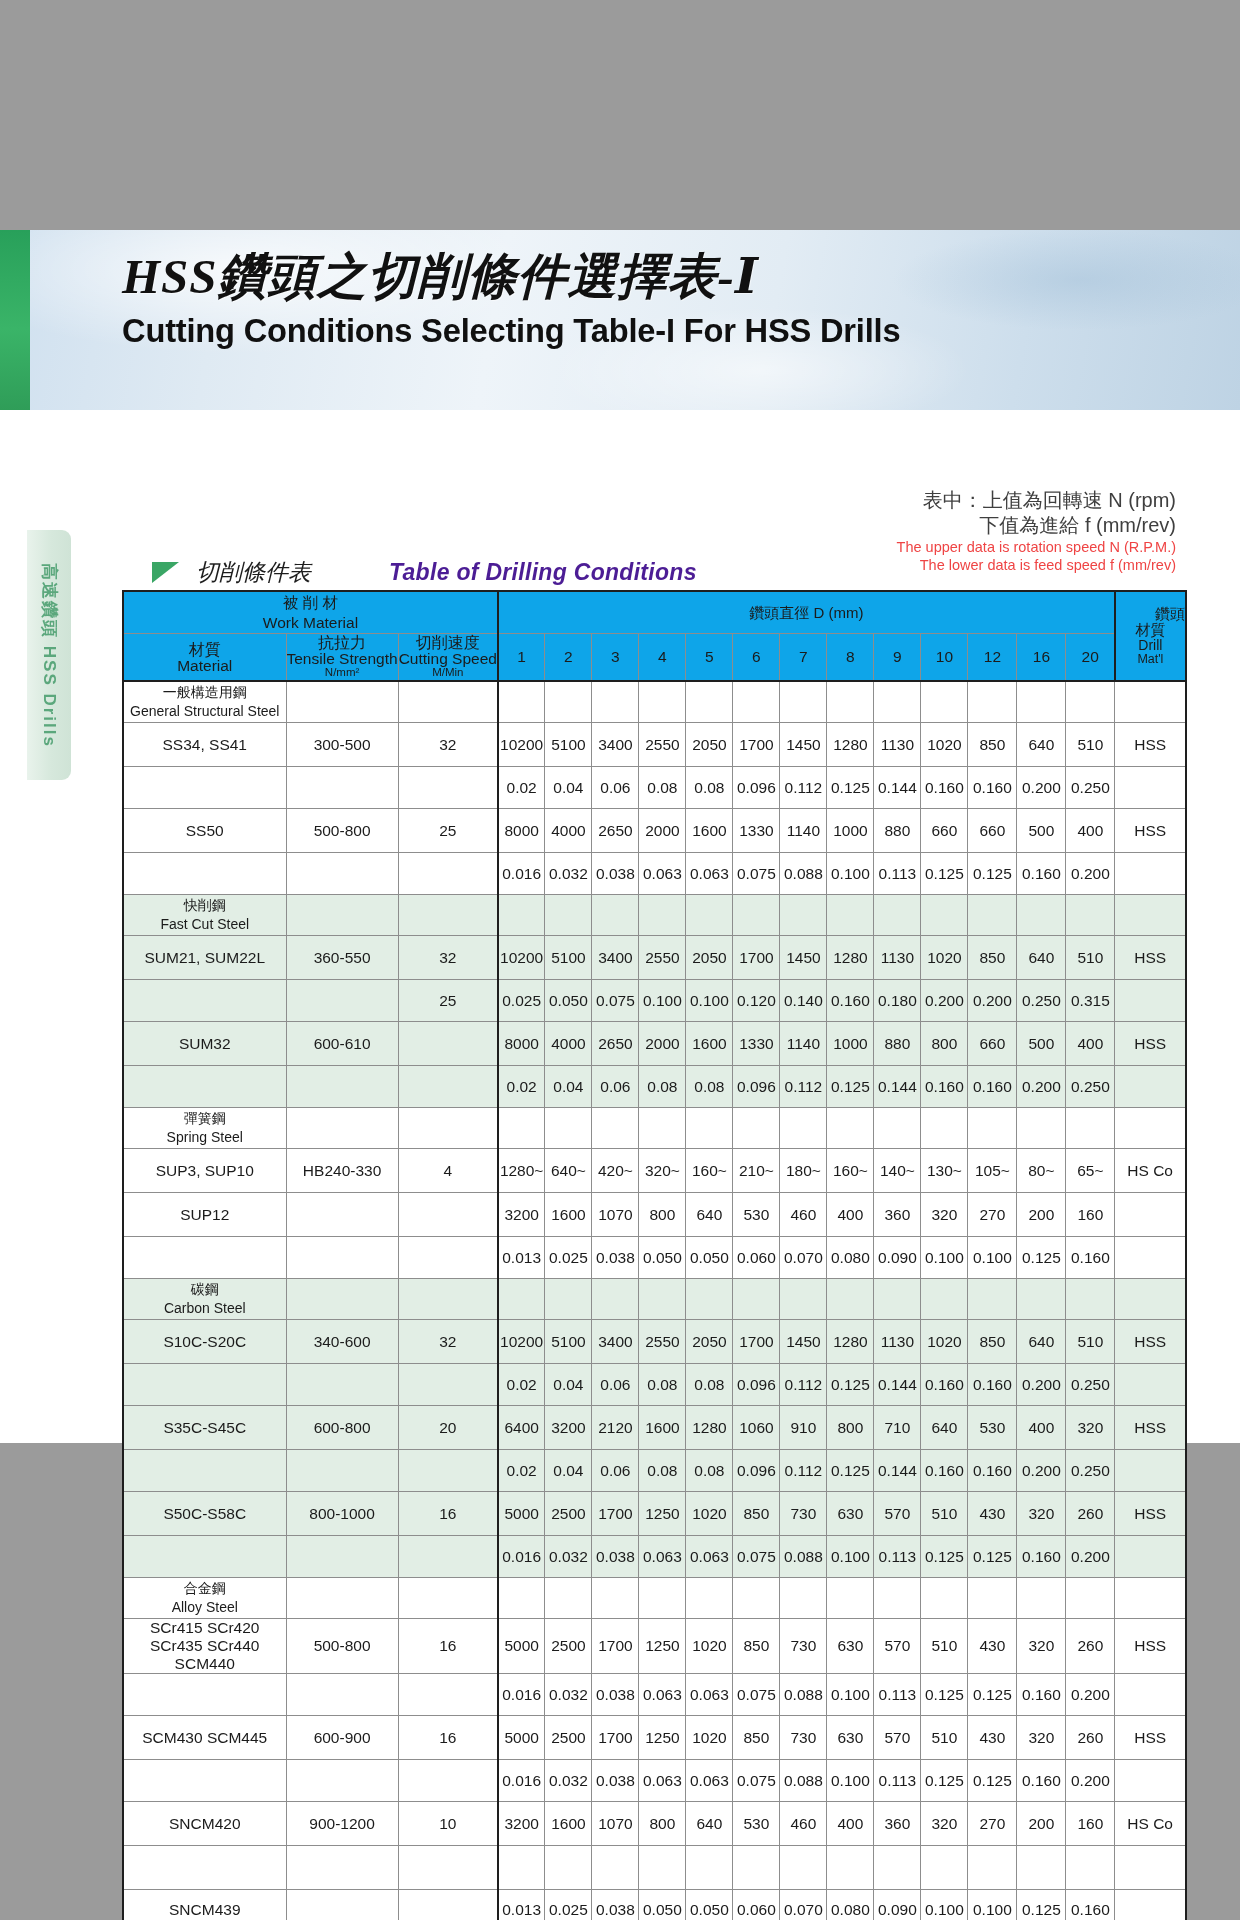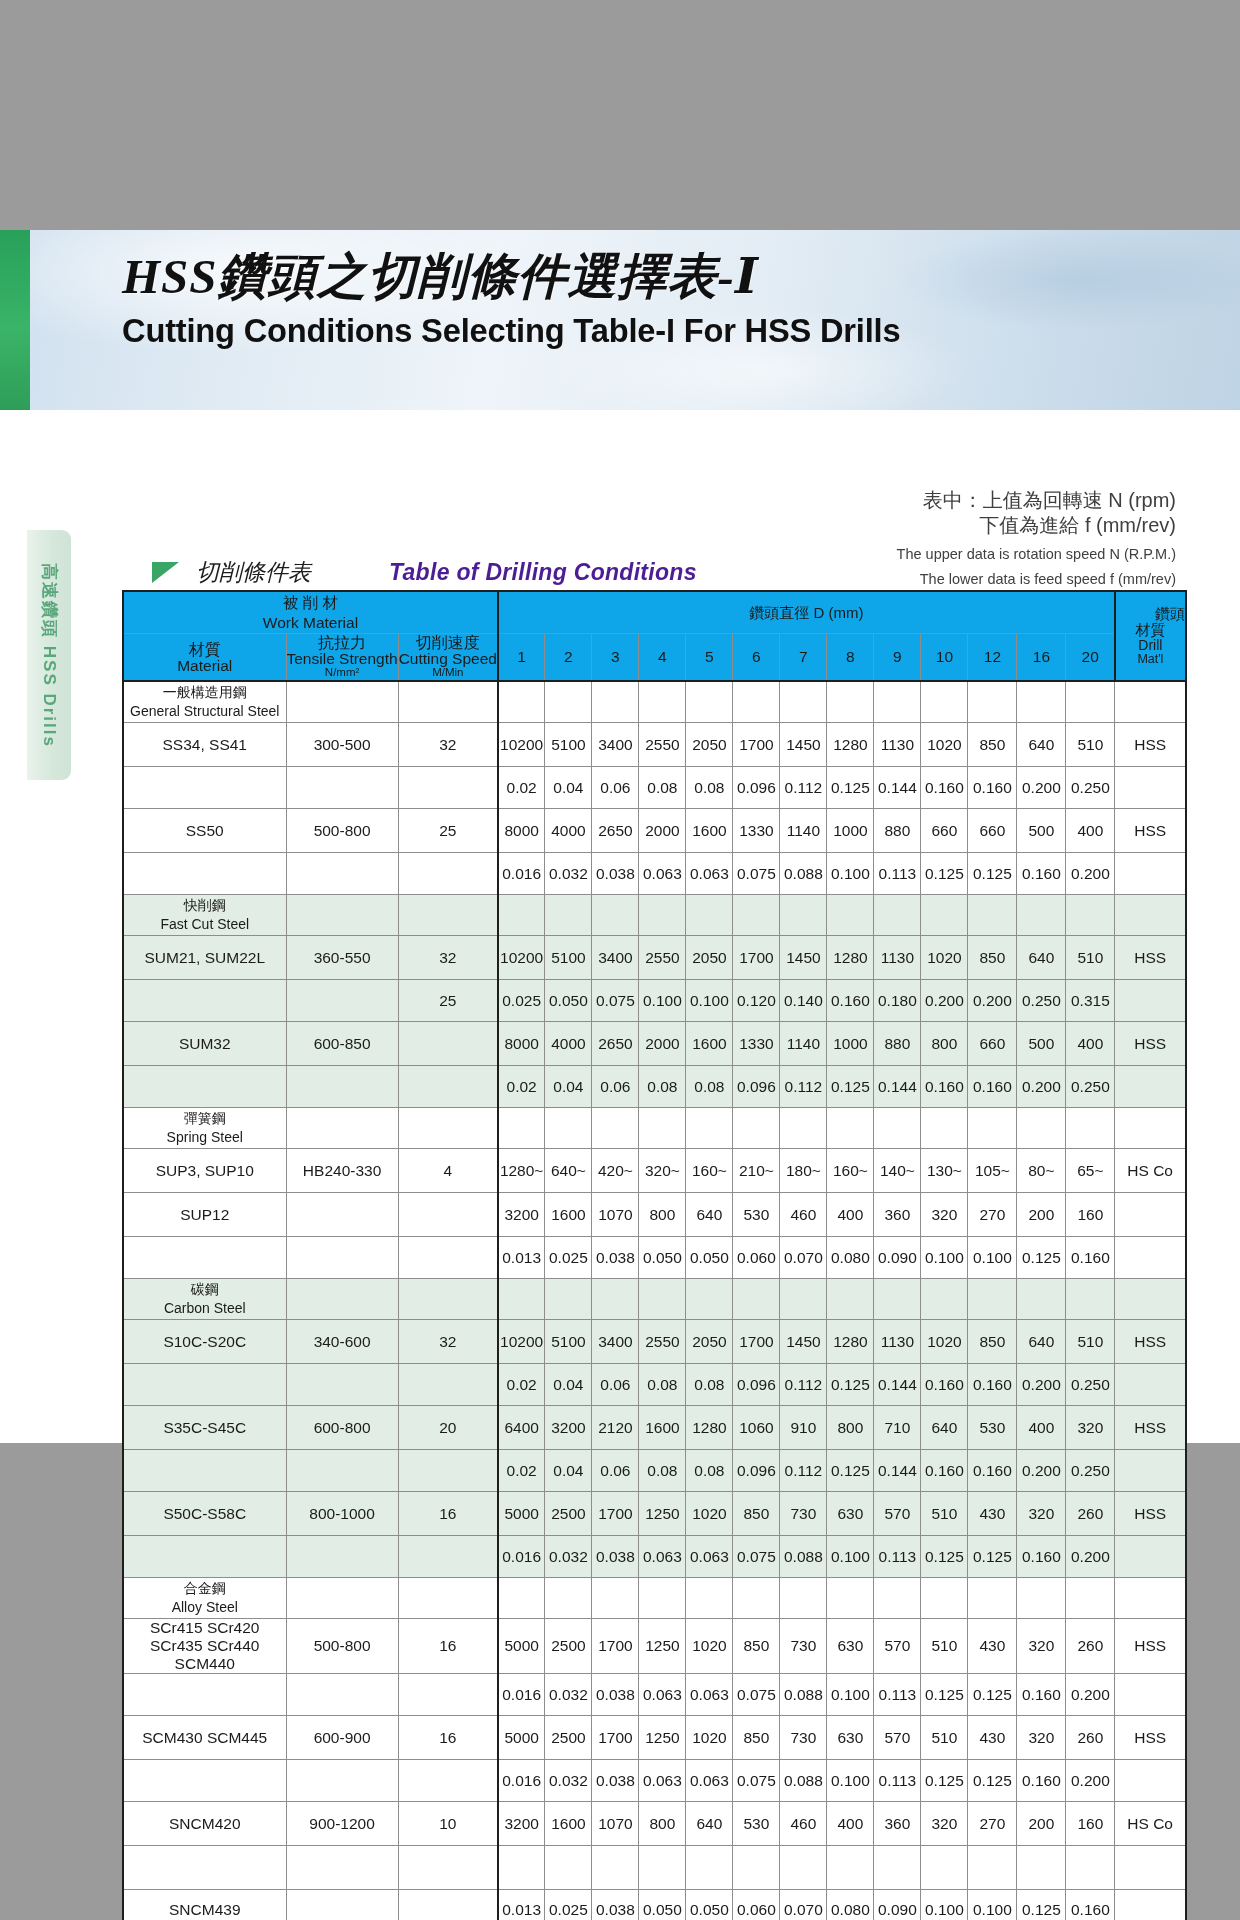--- a/index.html
+++ b/index.html
@@ -50,21 +50,21 @@
     letter-spacing:-.2px;
     transform:scaleX(.96);transform-origin:left center;
   }
 
   
   #notes{
     position:absolute;right:64px;top:258px;text-align:right;
     color:#3c3c3c;z-index:5;
   }
   .note-cn{font-size:20px;line-height:25px;white-space:nowrap;color:#3f3f3f;}
-  .note-en{font-size:14.5px;line-height:18px;white-space:nowrap;color:#404040;margin-top:7px;text-align:right;}
+  .note-en{font-size:14.5px;line-height:18px;white-space:nowrap;color:#ef4444;margin-top:0;text-align:right;}
 
   
   #caption{position:absolute;left:152px;top:320px;z-index:5;display:flex;align-items:center;margin-top:7px;}
   #flag-icon{
     width:0;height:0;margin-right:17px;
     border-left:27px solid #3aa665;
     border-bottom:21px solid transparent;
     border-top:0 solid transparent;
   }
   #caption-cn{
@@ -386,21 +386,21 @@
           <td>0.160</td>
           <td>0.180</td>
           <td>0.200</td>
           <td>0.200</td>
           <td>0.250</td>
           <td>0.315</td>
           <td></td>
         </tr>
         <tr class="val shade">
           <td class="mat">SUM32</td>
-          <td>600-850</td>
+          <td>600-610</td>
           <td class="thick-r"></td>
           <td>8000</td>
           <td>4000</td>
           <td>2650</td>
           <td>2000</td>
           <td>1600</td>
           <td>1330</td>
           <td>1140</td>
           <td>1000</td>
           <td>880</td>

